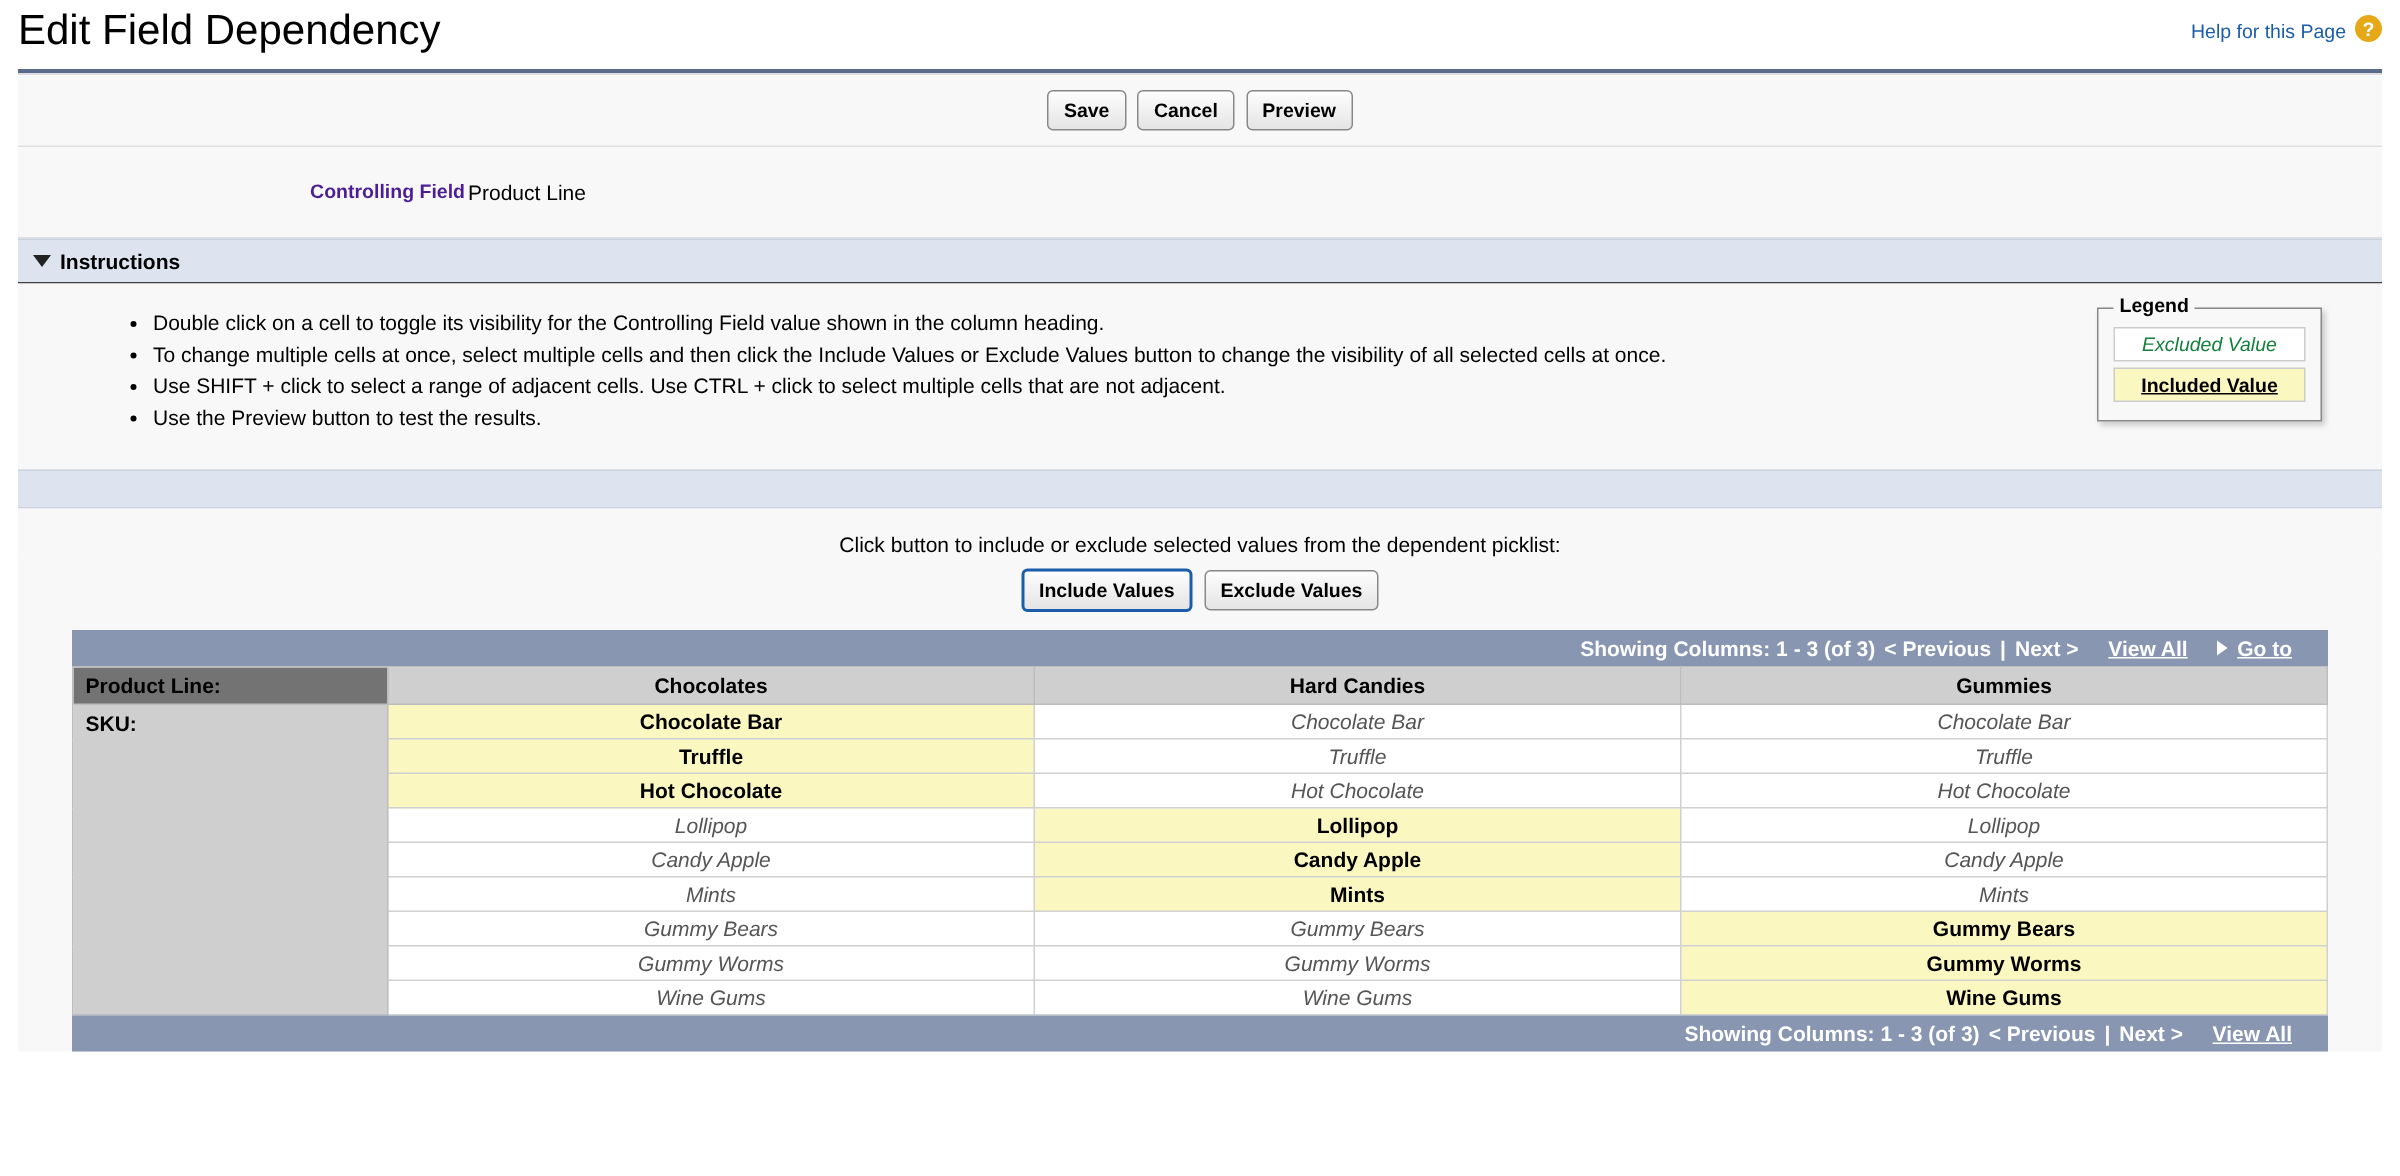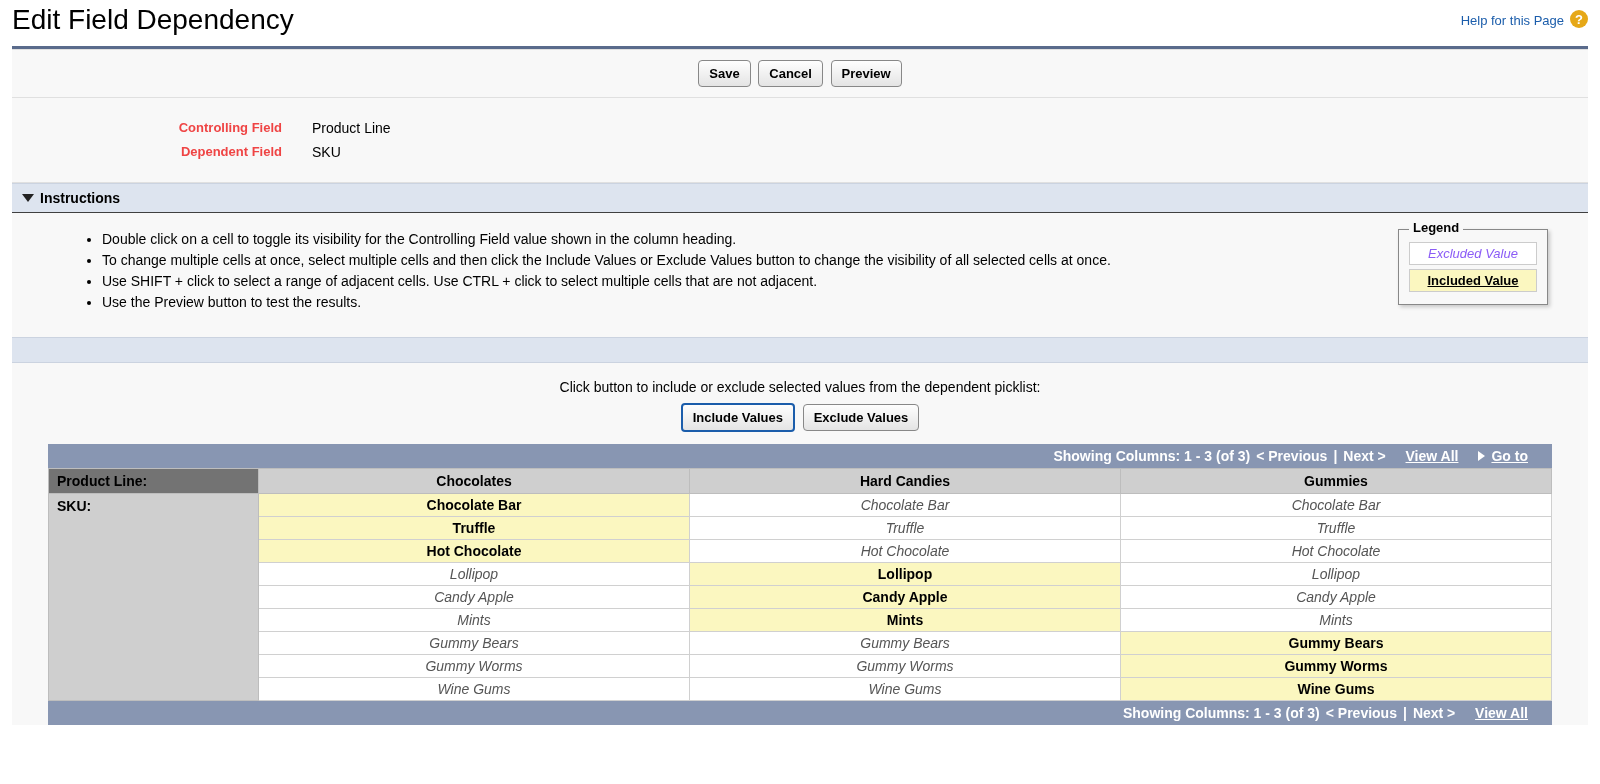--- a/index.html
+++ b/index.html
@@ -60,23 +60,23 @@
     border-bottom: 1px solid #e0e0e0;
   }
   .field-row {
     display: flex;
     padding: 4px 0;
   }
   .field-label {
     width: 300px;
     text-align: right;
     font-weight: bold;
-    color: #ef4444;
-    font-size: 13px;
-    padding-right: 30px;
+    color: #4c1d95;
+    font-size: 13px;
+    padding-right: 2px;
   }
   .field-value {
     font-size: 14px;
   }
   .instructions-header {
     background: #dde4ef;
     padding: 6px 10px;
     font-weight: bold;
     font-size: 14px;
     display: flex;
@@ -124,21 +124,21 @@
     font-weight: bold;
     font-size: 13px;
   }
   .legend-swatch {
     border: 1px solid #ccc;
     text-align: center;
     padding: 3px 0;
     font-size: 13px;
     margin: 4px 0;
   }
-  .legend-excluded { background: #fff; font-style: italic; color: #8b5cf6; }
+  .legend-excluded { background: #fff; font-style: italic; color: #15803d; }
   .legend-included { background: #fbf7c0; font-weight: bold; text-decoration: underline; }
   .spacer-blue {
     background: #dde4ef;
     height: 26px;
     border-top: 1px solid #cbd3e0;
     border-bottom: 1px solid #cbd3e0;
   }
   .action-prompt {
     background: #f8f8f8;
     padding: 16px 0 0 0;
@@ -257,24 +257,20 @@
   <div class="topbar-buttons">
     <button class="btn">Save</button>
     <button class="btn">Cancel</button>
     <button class="btn">Preview</button>
   </div>
 
   <div class="block-fields">
     <div class="field-row">
       <div class="field-label">Controlling Field</div>
       <div class="field-value">Product Line</div>
-    </div>
-    <div class="field-row">
-      <div class="field-label">Dependent Field</div>
-      <div class="field-value">SKU</div>
     </div>
   </div>
 
   <div class="instructions-header">
     <span class="arrow-down"></span>
     <span>Instructions</span>
   </div>
 
   <div class="instructions-body">
     <ul>

